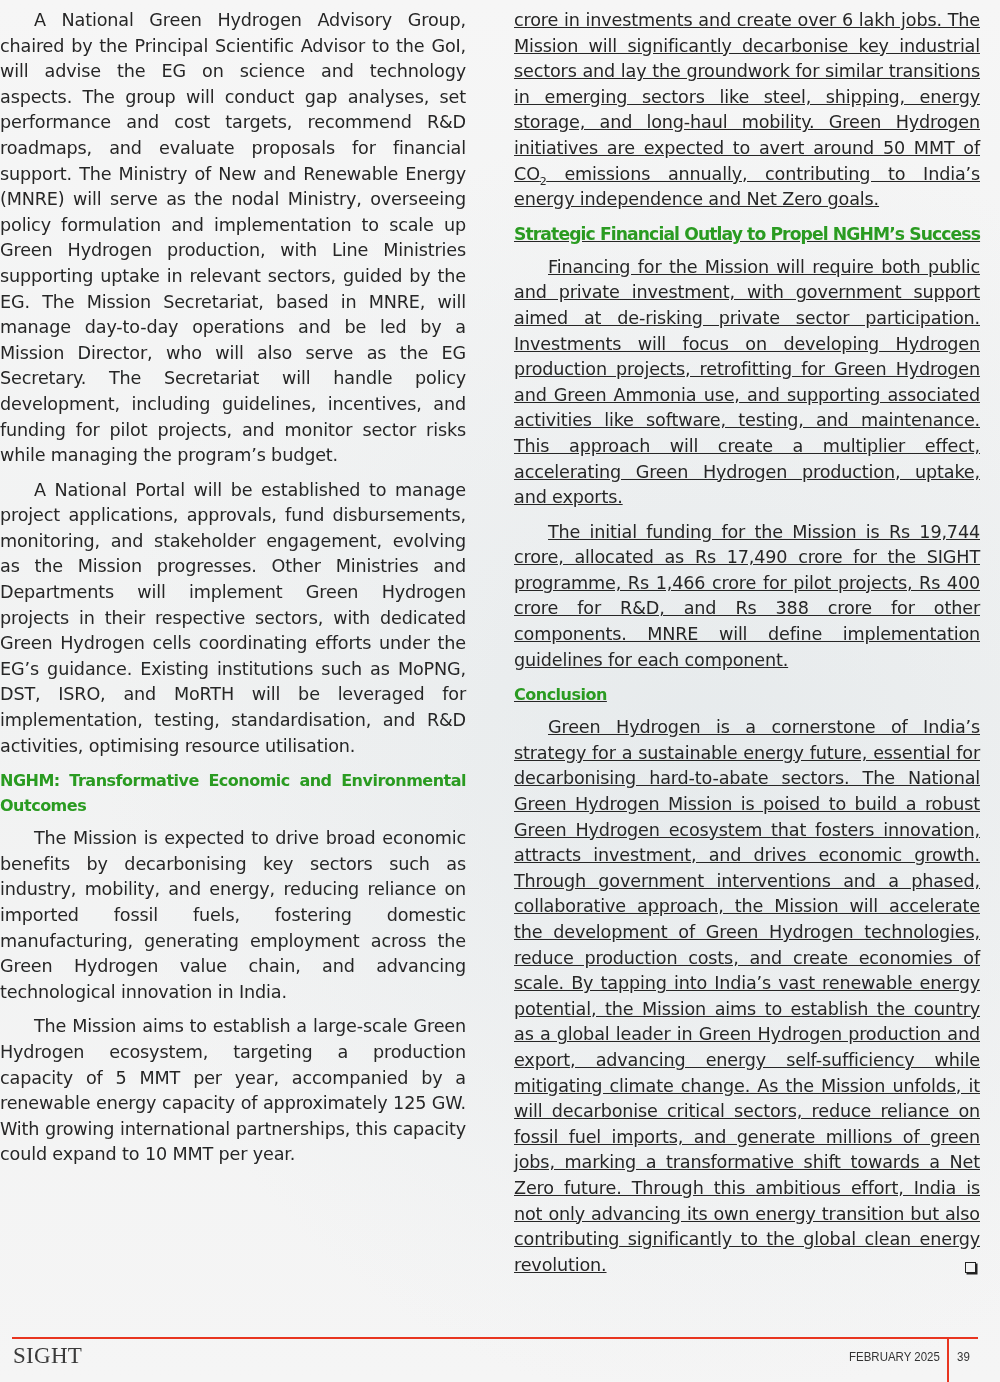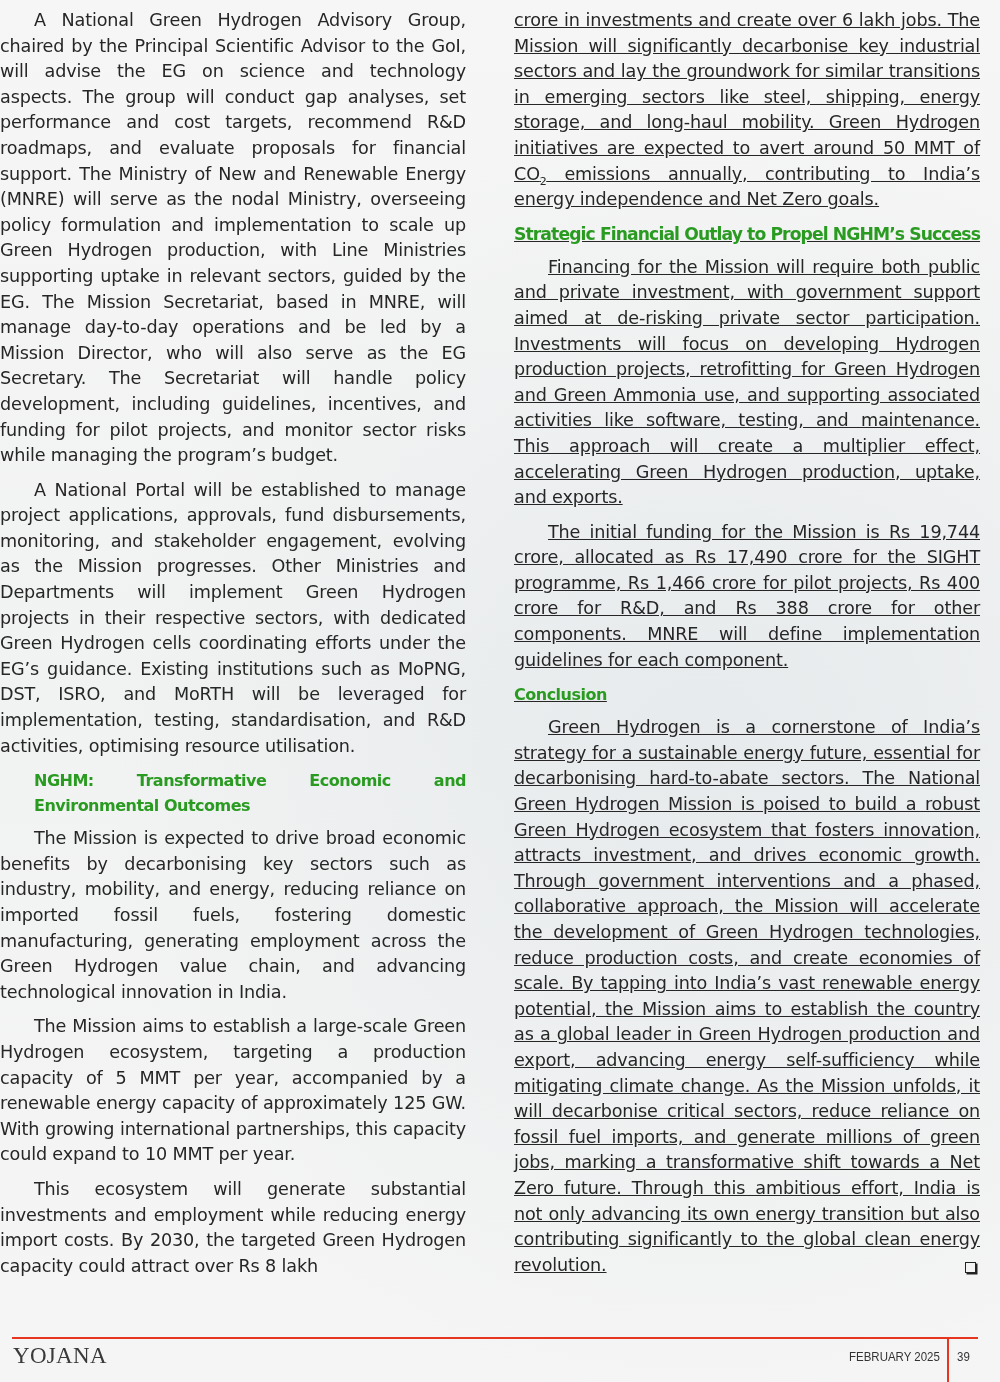--- a/index.html
+++ b/index.html
@@ -46,21 +46,20 @@
       margin: 4px 0 8px 0;
       font-size: 16px;
       line-height: 25px;
       font-weight: bold;
       color: #2a9b21;
       letter-spacing: -0.5px;
     }
     h2.justify {
       text-align: justify;
       text-align-last: left;
-      margin-left: 34px;
     }
     h2.tight {
       font-size: 17.2px;
       letter-spacing: -0.9px;
       white-space: nowrap;
     }
     .end-mark {
       float: right;
       display: inline-block;
       width: 9px;
@@ -124,29 +123,28 @@
 <body>
 
 <div class="page-bg"></div>
 
 <div class="column col-left">
   <p class="para">A National Green Hydrogen Advisory Group, chaired by the Principal Scientific Advisor to the GoI, will advise the EG on science and technology aspects. The group will conduct gap analyses, set performance and cost targets, recommend R&amp;D roadmaps, and evaluate proposals for financial support. The Ministry of New and Renewable Energy (MNRE) will serve as the nodal Ministry, overseeing policy formulation and implementation to scale up Green Hydrogen production, with Line Ministries supporting uptake in relevant sectors, guided by the EG. The Mission Secretariat, based in MNRE, will manage day-to-day operations and be led by a Mission Director, who will also serve as the EG Secretary. The Secretariat will handle policy development, including guidelines, incentives, and funding for pilot projects, and monitor sector risks while managing the program’s budget.</p>
   <p class="para">A National Portal will be established to manage project applications, approvals, fund disbursements, monitoring, and stakeholder engagement, evolving as the Mission progresses. Other Ministries and Departments will implement Green Hydrogen projects in their respective sectors, with dedicated Green Hydrogen cells coordinating efforts under the EG’s guidance. Existing institutions such as MoPNG, DST, ISRO, and MoRTH will be leveraged for implementation, testing, standardisation, and R&amp;D activities, optimising resource utilisation.</p>
   <h2 class="section-heading justify">NGHM: Transformative Economic and Environmental Outcomes</h2>
   <p class="para">The Mission is expected to drive broad economic benefits by decarbonising key sectors such as industry, mobility, and energy, reducing reliance on imported fossil fuels, fostering domestic manufacturing, generating employment across the Green Hydrogen value chain, and advancing technological innovation in India.</p>
   <p class="para">The Mission aims to establish a large-scale Green Hydrogen ecosystem, targeting a production capacity of 5 MMT per year, accompanied by a renewable energy capacity of approximately 125 GW. With growing international partnerships, this capacity could expand to 10 MMT per year.</p>
-  <p class="para">This ecosystem will generate substantial investments and employment while reducing energy import costs. By 2030, the targeted Green Hydrogen capacity could attract over Rs 8 lakh</p>
 </div>
 
 <div class="column col-right">
   <p class="para cont"><span>crore in investments and create over 6 lakh jobs. The Mission will significantly decarbonise key industrial sectors and lay the groundwork for similar transitions in emerging sectors like steel, shipping, energy storage, and long-haul mobility. Green Hydrogen initiatives are expected to avert around 50 MMT of CO</span><sub class="sub">2</sub><span> emissions annually, contributing to India’s energy independence and Net Zero goals.</span></p>
   <h2 class="section-heading tight">Strategic Financial Outlay to Propel NGHM’s Success</h2>
   <p class="para">Financing for the Mission will require both public and private investment, with government support aimed at de-risking private sector participation. Investments will focus on developing Hydrogen production projects, retrofitting for Green Hydrogen and Green Ammonia use, and supporting associated activities like software, testing, and maintenance. This approach will create a multiplier effect, accelerating Green Hydrogen production, uptake, and exports.</p>
   <p class="para">The initial funding for the Mission is Rs 19,744 crore, allocated as Rs 17,490 crore for the SIGHT programme, Rs 1,466 crore for pilot projects, Rs 400 crore for R&amp;D, and Rs 388 crore for other components. MNRE will define implementation guidelines for each component.</p>
   <h2 class="section-heading">Conclusion</h2>
   <p class="para"><span>Green Hydrogen is a cornerstone of India’s strategy for a sustainable energy future, essential for decarbonising hard-to-abate sectors. The National Green Hydrogen Mission is poised to build a robust Green Hydrogen ecosystem that fosters innovation, attracts investment, and drives economic growth. Through government interventions and a phased, collaborative approach, the Mission will accelerate the development of Green Hydrogen technologies, reduce production costs, and create economies of scale. By tapping into India’s vast renewable energy potential, the Mission aims to establish the country as a global leader in Green Hydrogen production and export, advancing energy self-sufficiency while mitigating climate change. As the Mission unfolds, it will decarbonise critical sectors, reduce reliance on fossil fuel imports, and generate millions of green jobs, marking a transformative shift towards a Net Zero future. Through this ambitious effort, India is not only advancing its own energy transition but also contributing significantly to the global clean energy revolution.</span><span class="end-mark"></span></p>
 </div>
 
 <div class="footer-rule"></div>
 <div class="footer-vrule"></div>
-<div class="footer-brand">YOJANA</div>
+<div class="footer-brand">SIGHT</div>
 <div class="footer-date">FEBRUARY 2025</div>
 <div class="footer-page">39</div>
 
 </body></html>

